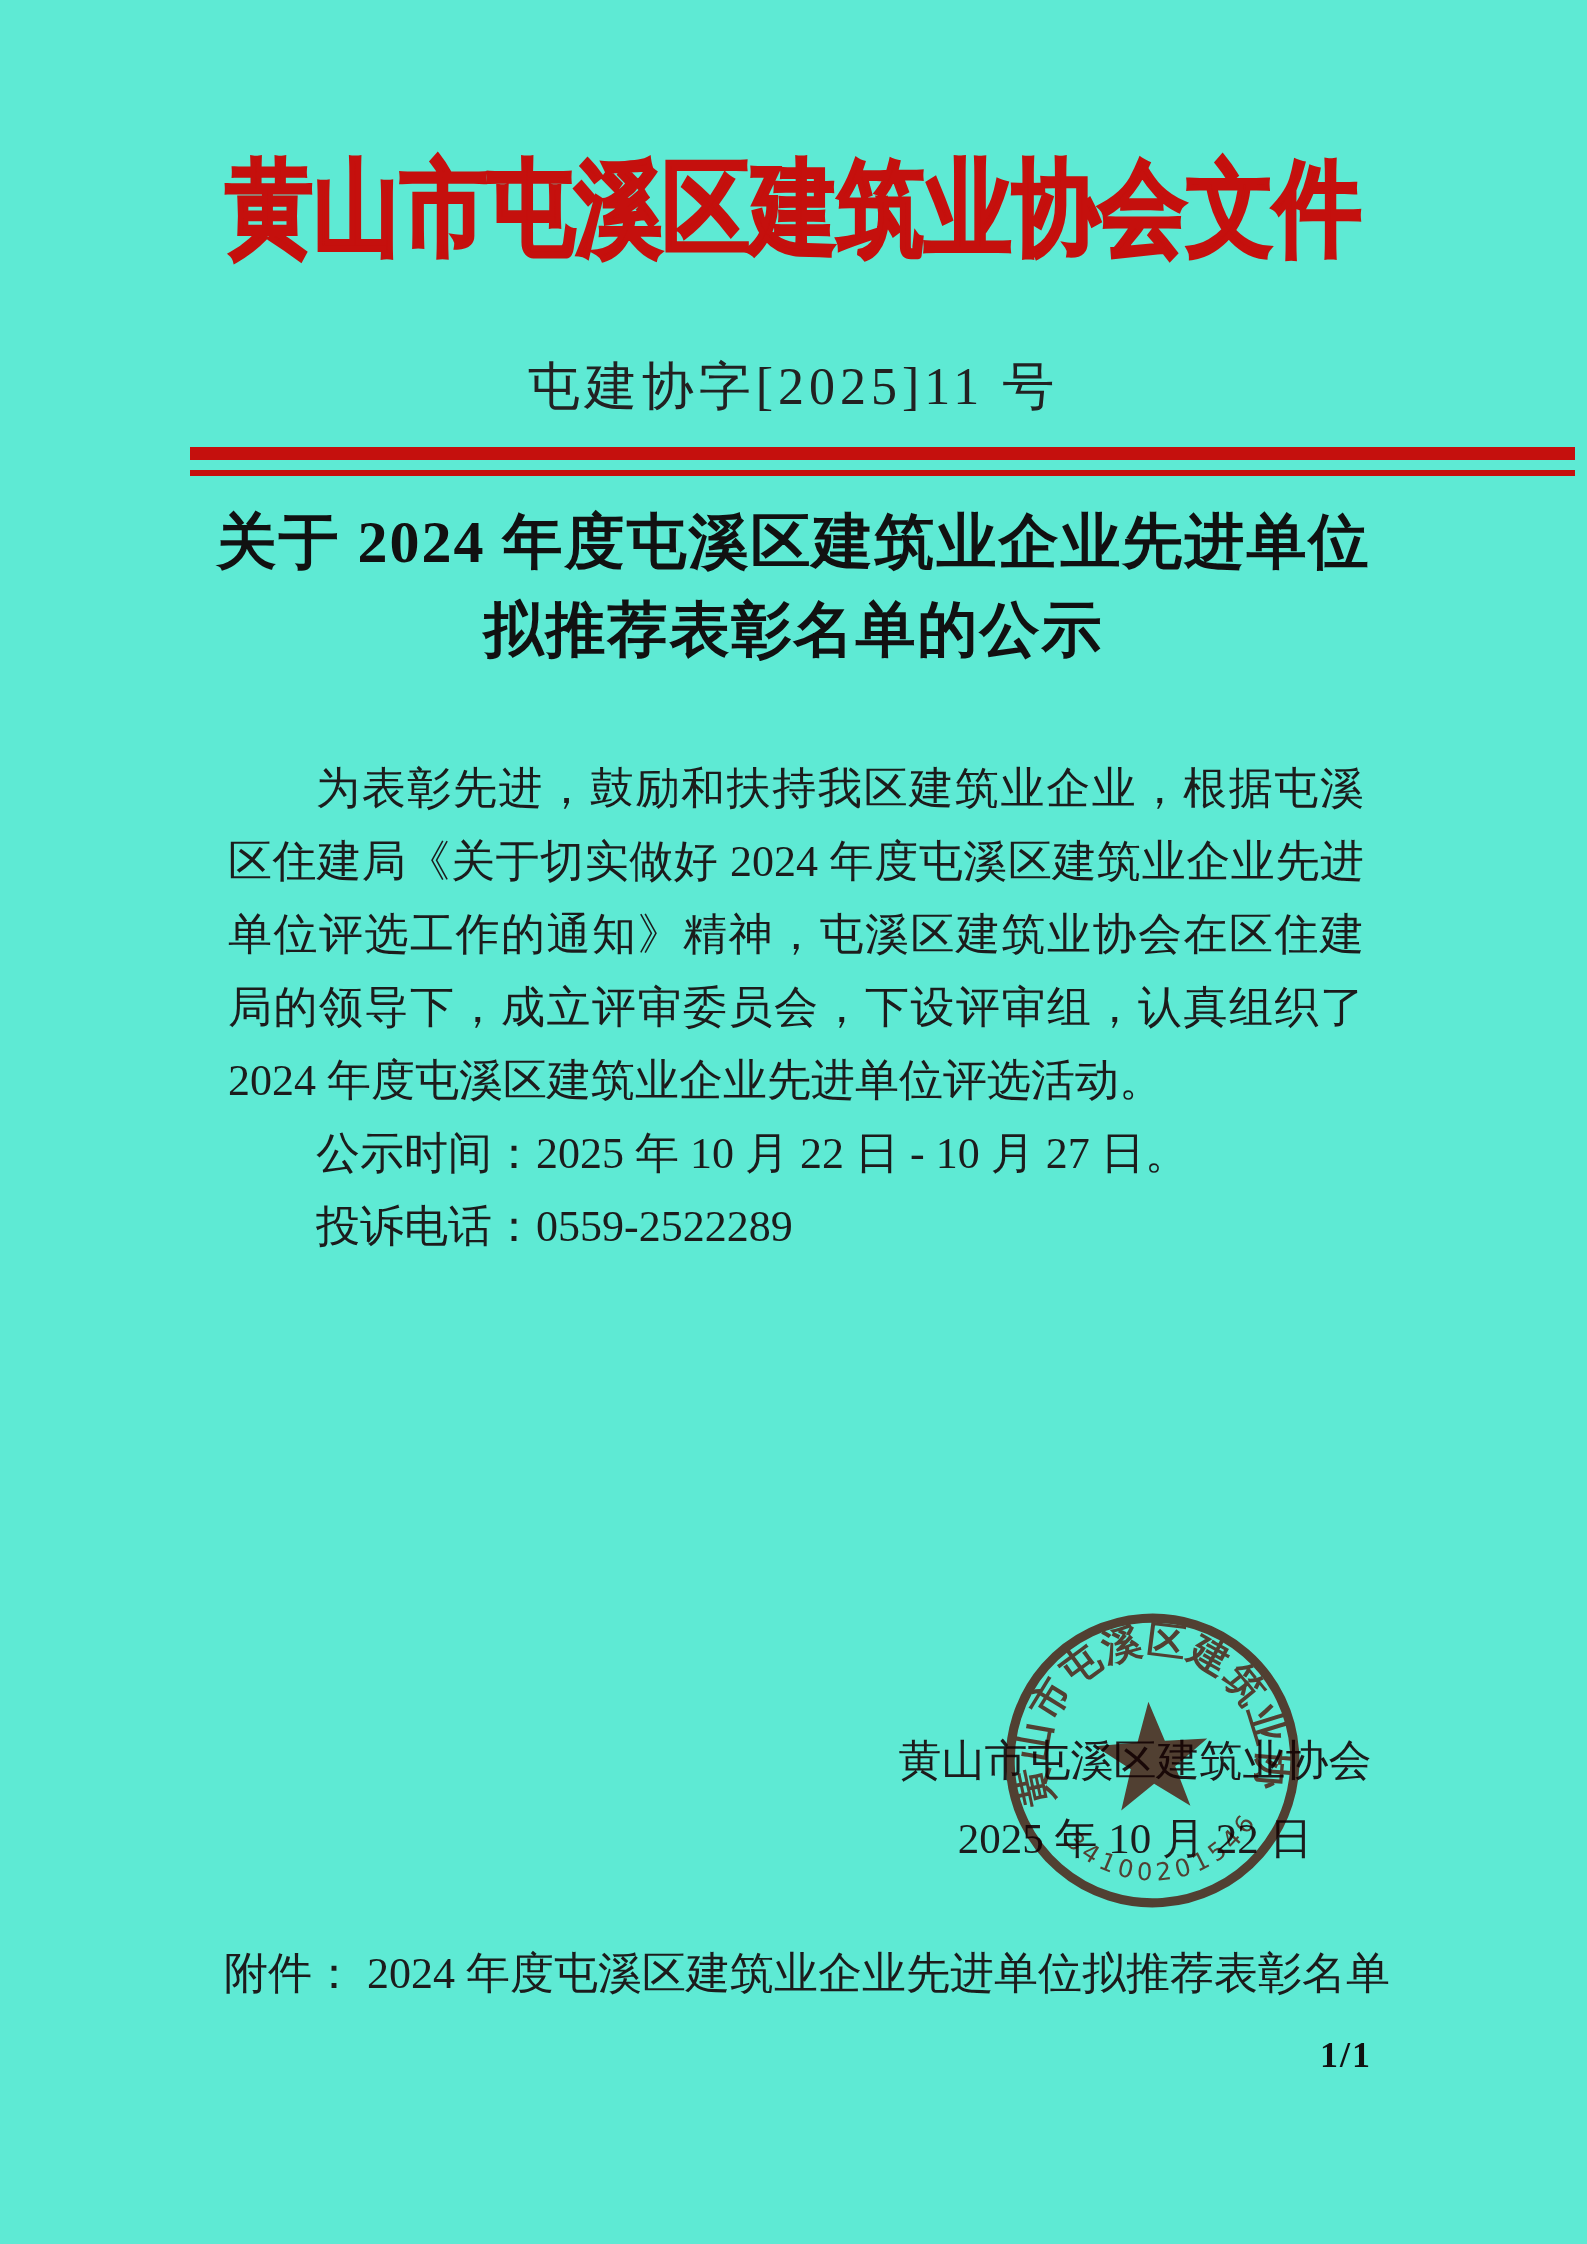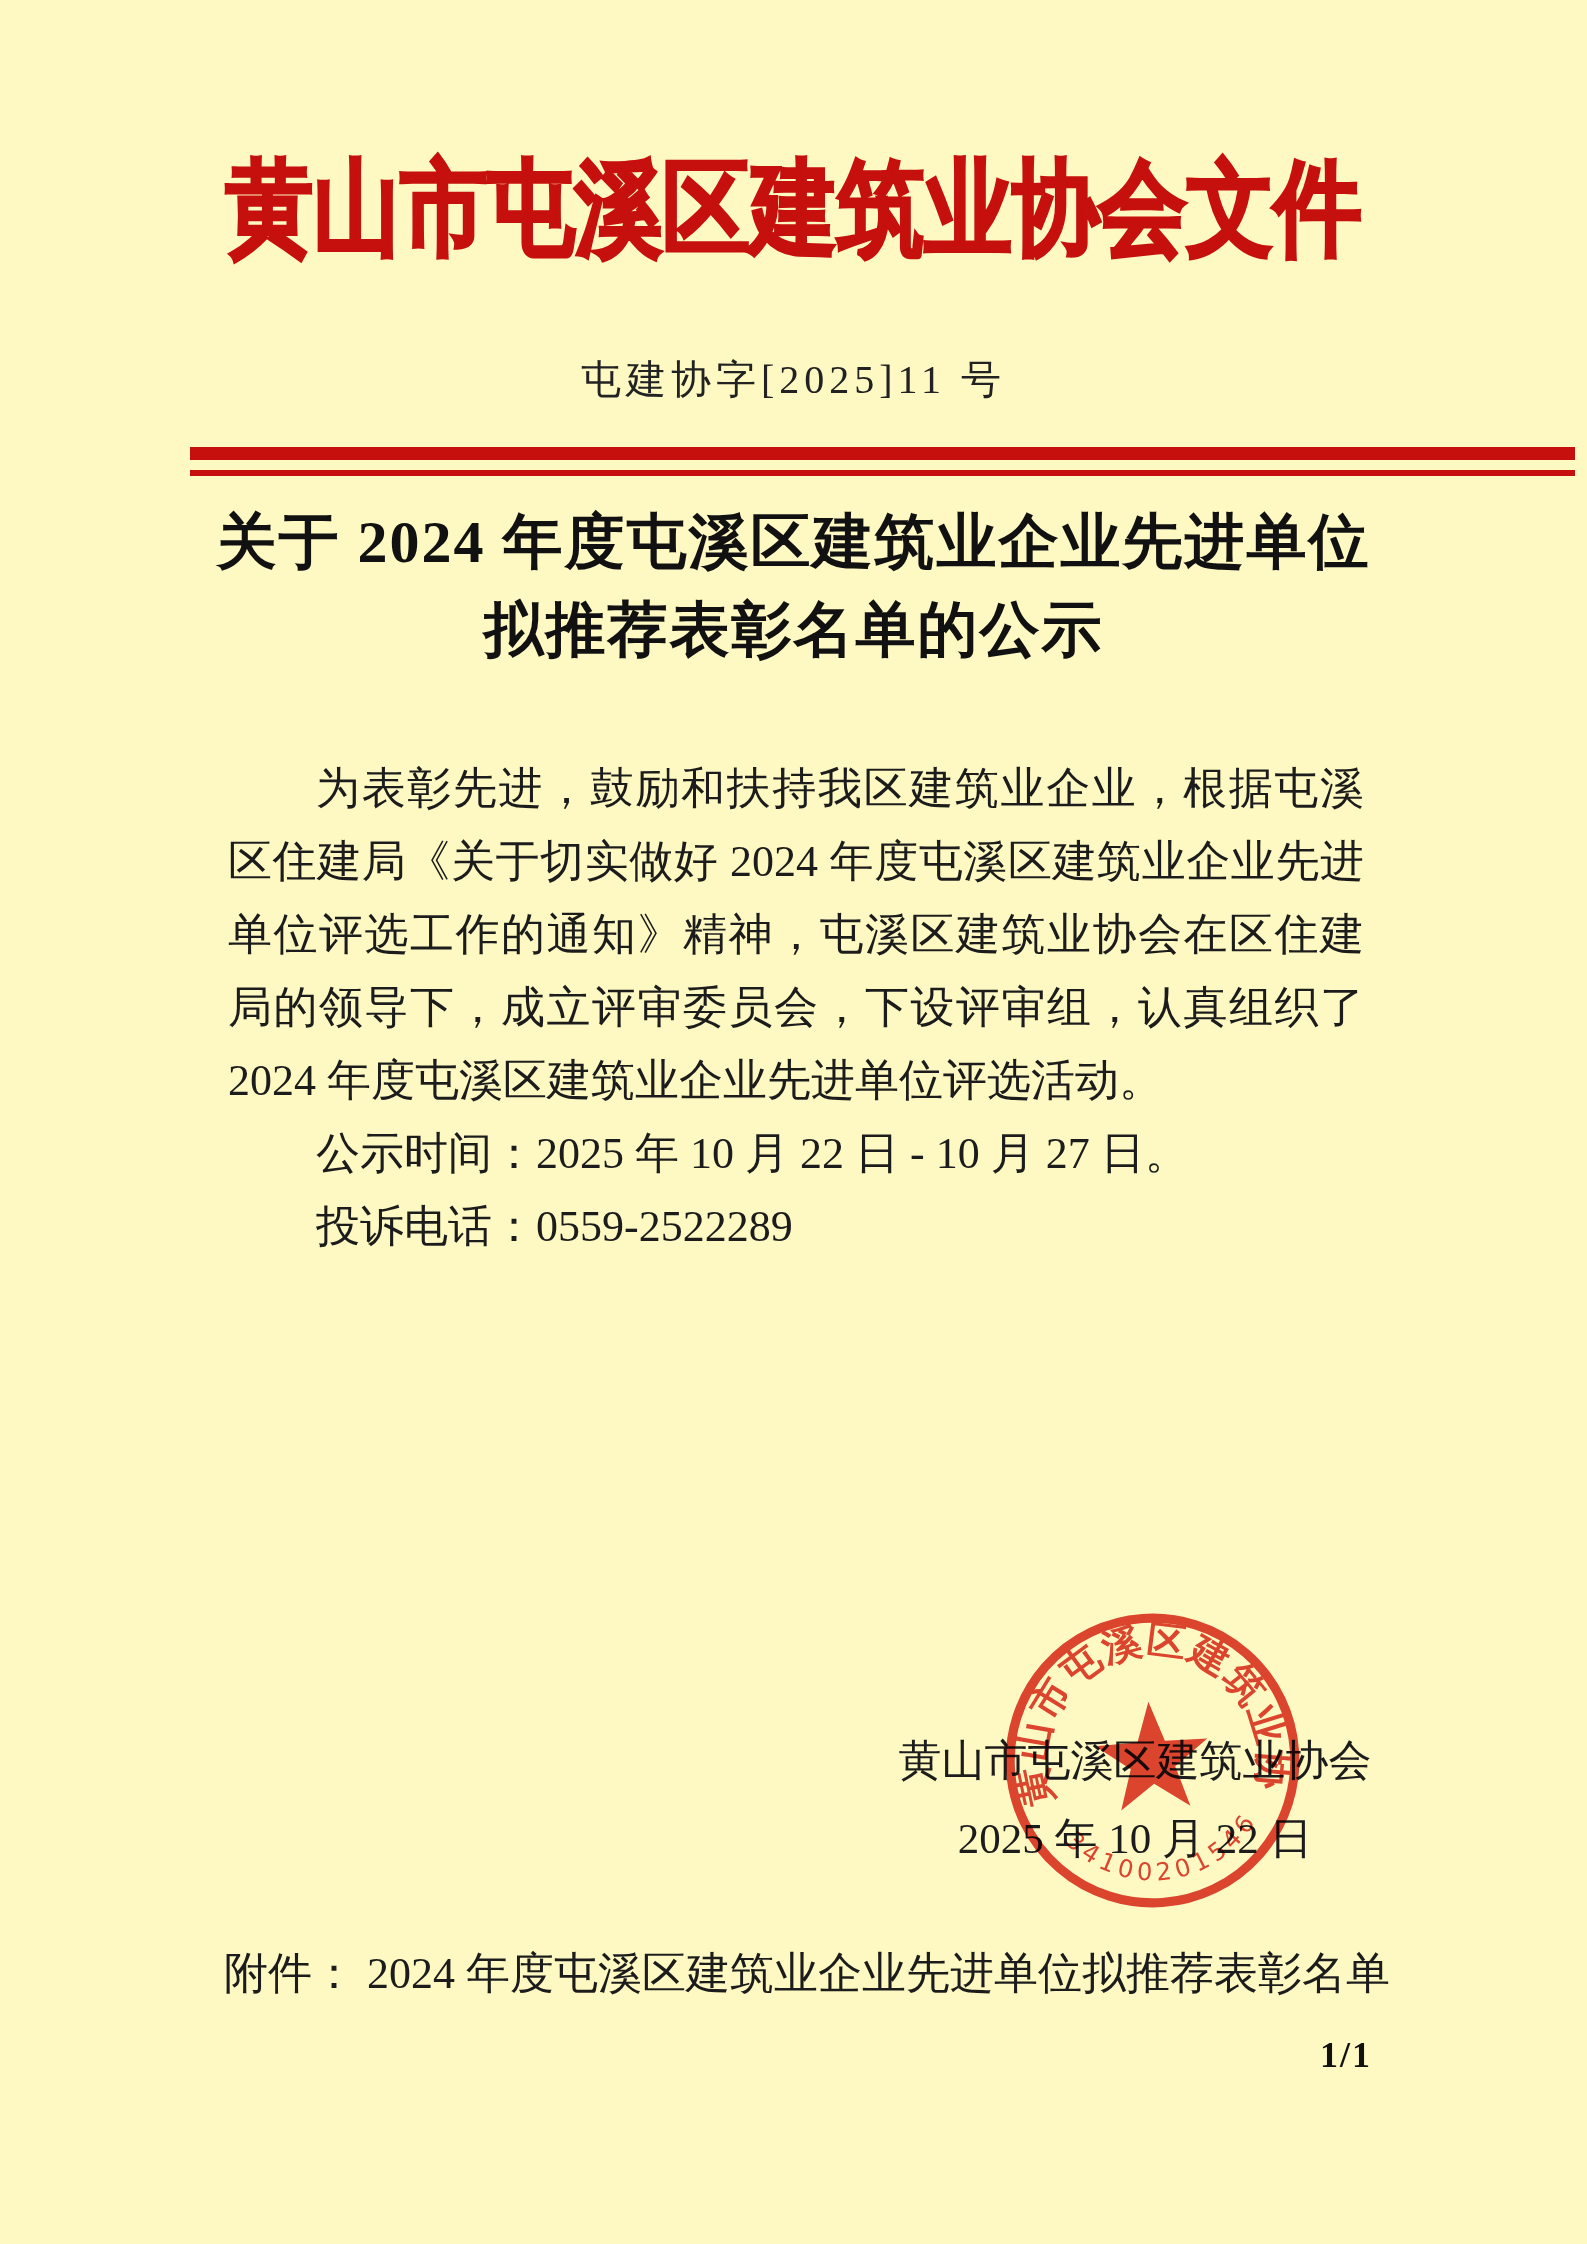--- a/index.html
+++ b/index.html
@@ -1,39 +1,39 @@
 <!DOCTYPE html>
 <html><head>
 <meta charset="utf-8">
 <style>
   html,body{margin:0;padding:0;background:#e8e8e8;}
   .page{
     position:relative;
     width:1587px;height:2244px;
     margin:0 auto;
-    background:#fef9c3;
+    background:#5eead4;
     font-family:"Liberation Serif","DejaVu Serif",serif;
     color:#1c1c1c;
     overflow:hidden;
   }
   .header-title{
     position:absolute;top:140px;left:0;width:100%;
     text-align:center;
     font-size:104px;font-weight:900;
     color:#c5100d;
     letter-spacing:0px;
     transform:scaleX(0.84);
     transform-origin:center;
     -webkit-text-stroke:3px #c5100d;
     white-space:nowrap;
   }
   .doc-number{
     position:absolute;top:352px;left:0;width:100%;
     text-align:center;
-    font-size:40px;letter-spacing:5px;
+    font-size:52px;letter-spacing:5px;
     color:#222;
     white-space:nowrap;
   }
   .rule{position:absolute;left:190px;width:1385px;background:#c5100d;}
   .rule-thick{top:447px;height:13px;}
   .rule-thin{top:470px;height:6px;}
   .doc-title{
     position:absolute;top:498px;left:0;width:100%;
     text-align:center;
     font-size:60px;font-weight:bold;

